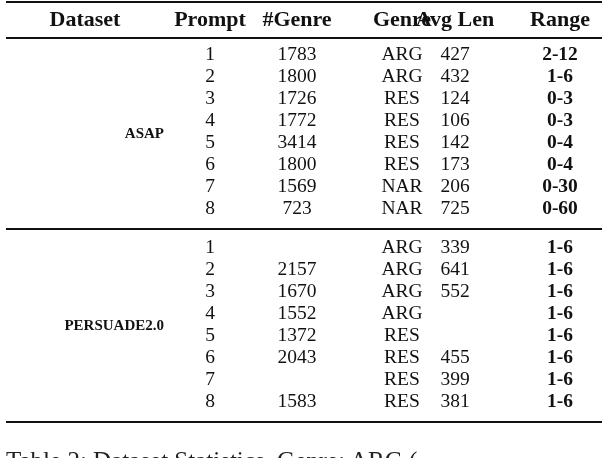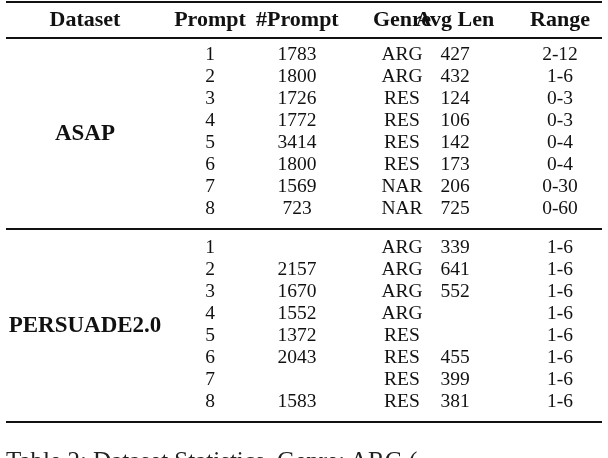--- a/index.html
+++ b/index.html
@@ -51,29 +51,29 @@
     }
     .header .cell {
       font-weight: bold;
       font-size: 22px;
     }
     .c-dataset { left: 0px;   width: 158px; }
     .c-prompt  { left: 166px; width: 76px;  }
     .c-essay   { left: 250px; width: 82px;  }
     .c-genre   { left: 356px; width: 80px;  }
     .c-avglen  { left: 405px; width: 88px;  }
-    .c-range   { left: 514px; width: 80px;  }
+    .c-range   { left: 514px; width: 80px; font-weight: bold;  }
 
     .group-label {
       position: absolute;
       left: 0;
       width: 158px;
-      text-align: center;
+      text-align: right;
       font-weight: bold;
-      font-size: 23px;
+      font-size: 15px;
       line-height: 22px;
     }
     .caption {
       position: absolute;
       left: 6px;
       top: 446px;
       font-size: 25px;
       line-height: 30px;
       white-space: nowrap;
       color: #222222;
@@ -81,21 +81,21 @@
   </style>
 </head>
 <body>
 
 <div class="table-wrap">
   <div class="rule-thick" style="top:1px;"></div>
 
   <div class="row header" style="top:8px;">
     <span class="cell c-dataset">Dataset</span>
     <span class="cell c-prompt">Prompt</span>
-    <span class="cell c-essay">#Prompt</span>
+    <span class="cell c-essay">#Genre</span>
     <span class="cell c-genre">Genre</span>
     <span class="cell c-avglen">Avg Len</span>
     <span class="cell c-range">Range</span>
   </div>
 
   <div class="rule-thin" style="top:37px;"></div>
 
   <div class="group-label" style="top:122px;">ASAP</div>
 
   <div class="row" style="top:43px;">

